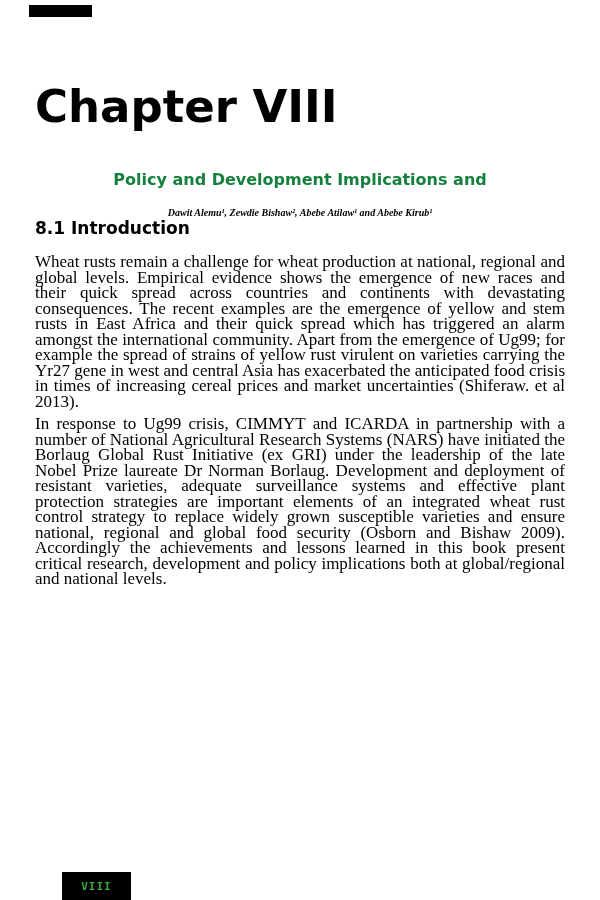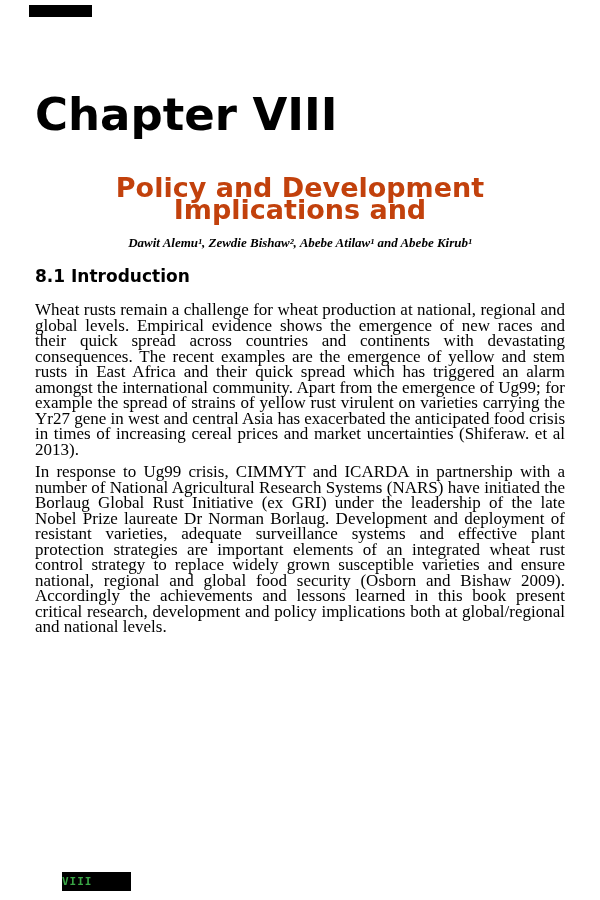--- a/index.html
+++ b/index.html
@@ -8,61 +8,61 @@
     width: 600px;
     height: 900px;
     background: #ffffff;
     overflow: hidden;
     box-sizing: border-box;
   }
   .content {
     position: absolute;
     left: 35px;
     right: 35px;
-    top: 12px;
+    top: 4px;
   }
   .chapter-title {
     margin: 80px 0 0 0;
     font-family: "DejaVu Sans", sans-serif;
     font-weight: bold;
     font-size: 45px;
     line-height: 1.0;
     color: #000000;
     letter-spacing: 0px;
   }
   .subtitle {
     margin: 40px 0 0 0;
     font-family: "DejaVu Sans", sans-serif;
     font-weight: bold;
-    font-size: 27px;
+    font-size: 16px;
     line-height: 22px;
     text-align: center;
-    color: #c2410c;
+    color: #15803d;
   }
   .authors {
     margin-top: 16px;
     font-family: "Liberation Serif", serif;
     font-style: italic;
     font-weight: bold;
-    font-size: 13px;
+    font-size: 10px;
     line-height: 11px;
     text-align: center;
     color: #000000;
   }
   .affiliation {
     font-family: "Liberation Serif", serif;
     font-style: italic;
     font-size: 8.5px;
     line-height: 10px;
     text-align: center;
     color: #000000;
   }
   .affiliations { margin-top: 2px; }
   .section-heading {
-    margin: 18px 0 0 0;
+    margin: 0 0 0 0;
     font-family: "DejaVu Sans", sans-serif;
     font-weight: bold;
     font-size: 17px;
     line-height: 20px;
     color: #000000;
   }
   .body-paragraph {
     margin: 16px 0 0 0;
     font-family: "Liberation Serif", serif;
     font-size: 17px;
@@ -77,25 +77,25 @@
     top: 5px;
     width: 63px;
     height: 12px;
     background: #000000;
   }
   .stamp-bottom {
     position: absolute;
     left: 62px;
     top: 872px;
     width: 69px;
-    height: 19px;
+    height: 28px;
     background: #000000;
     display: flex;
     align-items: center;
-    justify-content: flex-start;
+    justify-content: center;
     font-family: "DejaVu Sans Mono", monospace;
     font-weight: bold;
     font-size: 11px;
     letter-spacing: 1px;
   }
 </style>
 </head>
 <body>
 
 <div class="page">

